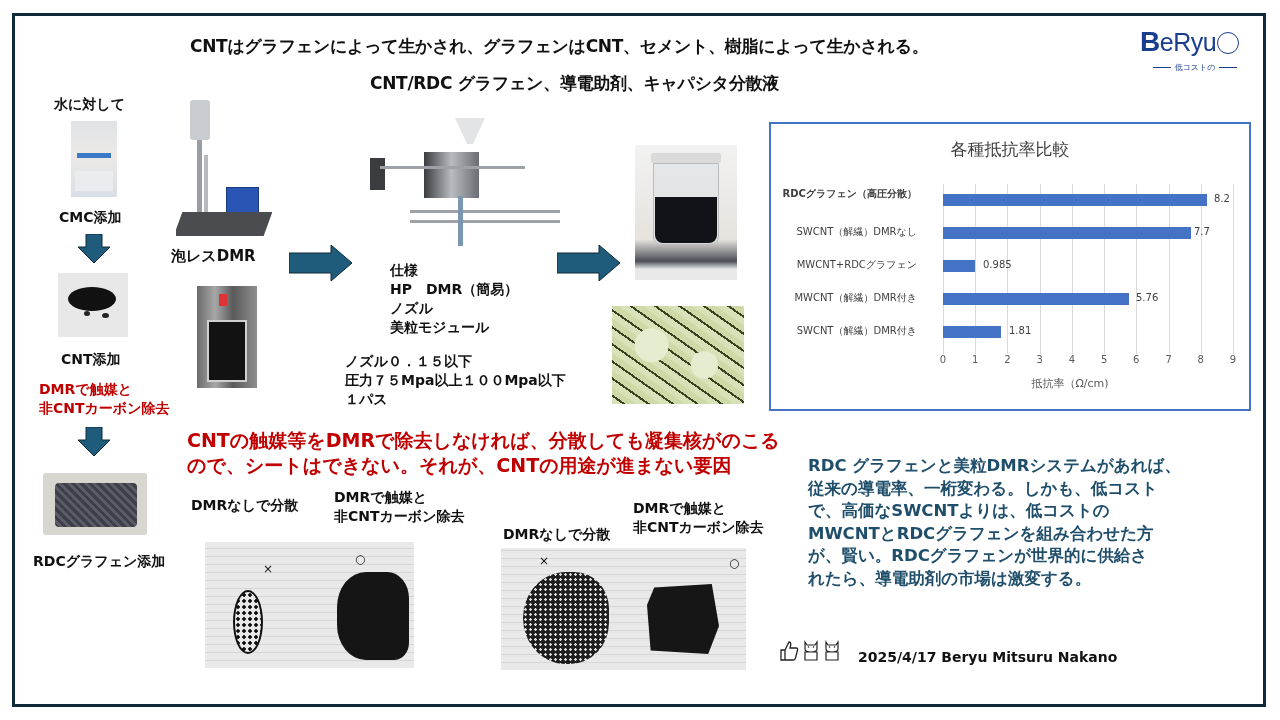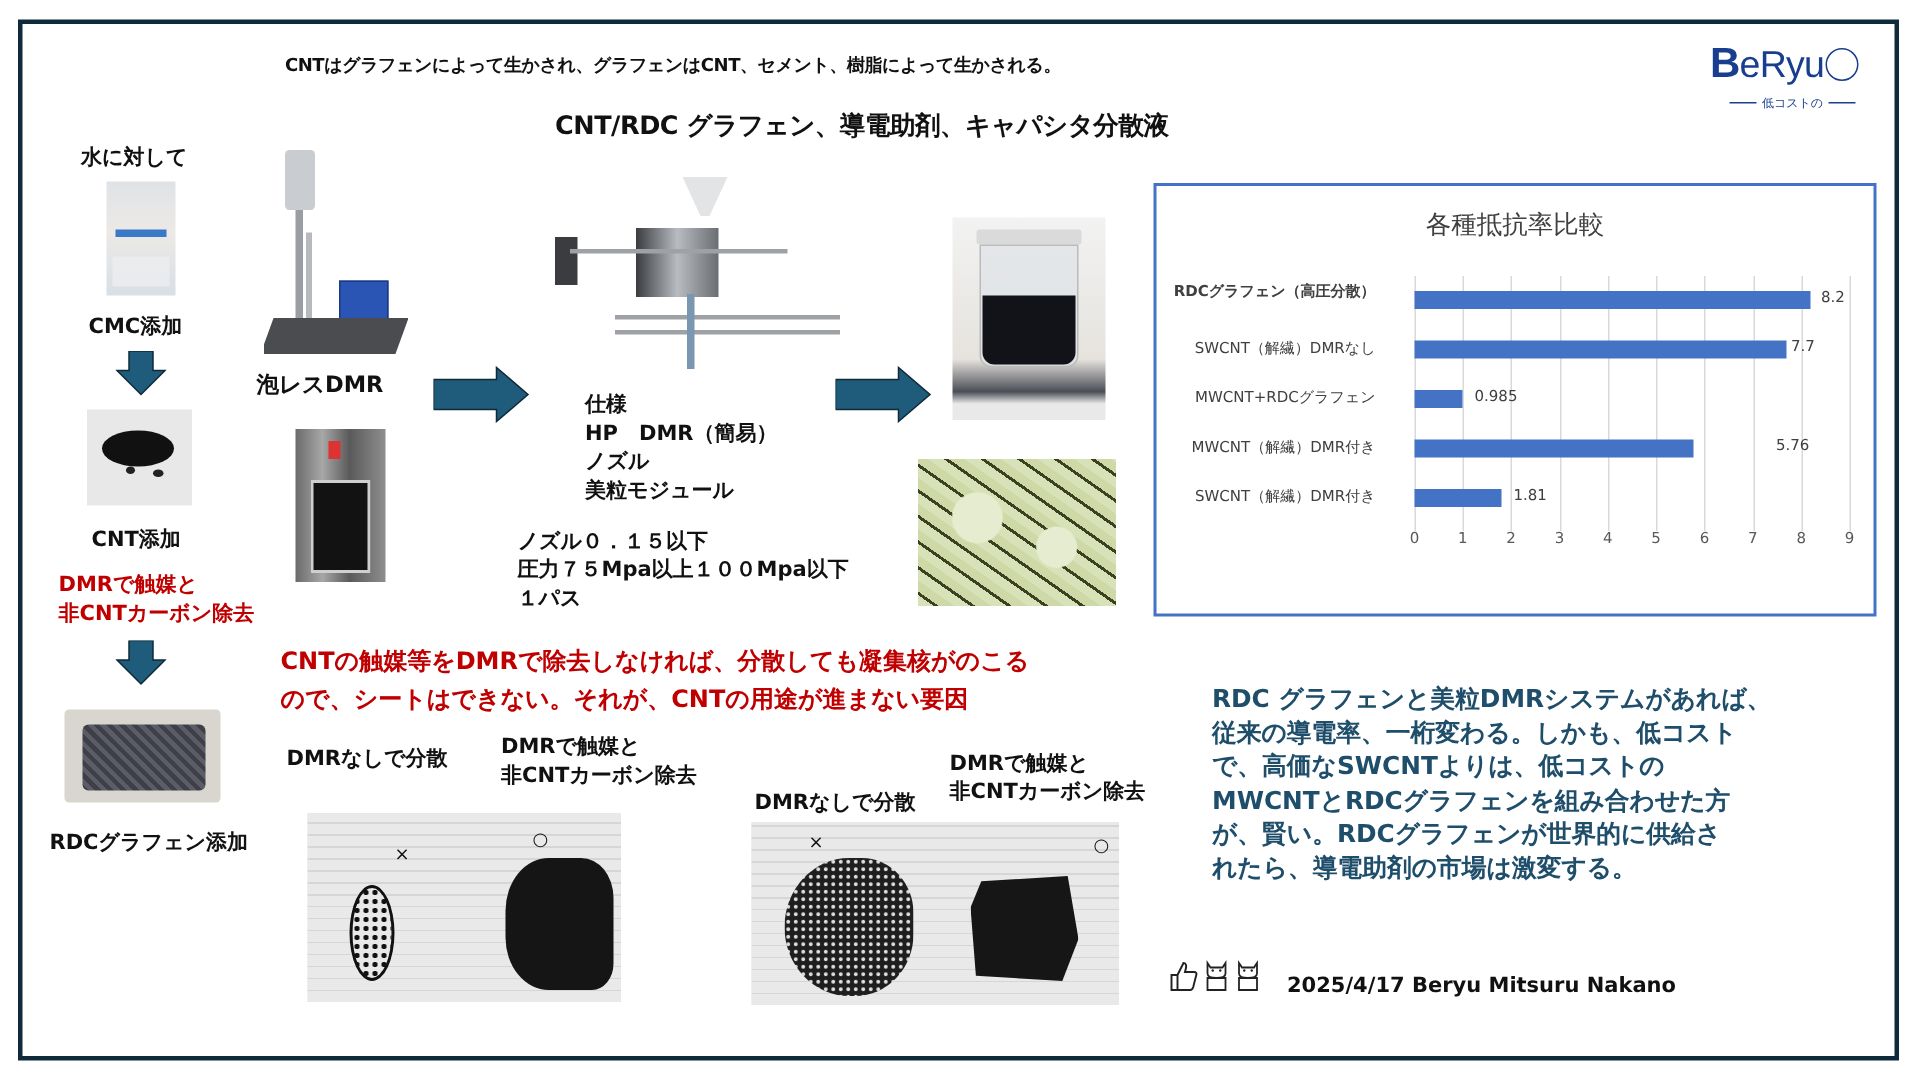--- a/index.html
+++ b/index.html
@@ -1,20 +1,20 @@
 <!DOCTYPE html>
 <html><head>
 <meta charset="utf-8">
 <style>
   * { margin:0; padding:0; box-sizing:border-box; }
   html, body { width:1280px; height:720px; background:#ffffff; overflow:hidden; }
   body { position:relative; font-family:"DejaVu Sans", "Liberation Sans", sans-serif; color:#111; }
   .frame { position:absolute; left:12px; top:13px; width:1254px; height:694px; border:3px solid #0f2a3a; background:#fff; }
   .abs { position:absolute; }
-  .title1 { left:190px; top:35px; font-size:12px; font-weight:bold; white-space:nowrap; letter-spacing:-0.3px; }
+  .title1 { left:190px; top:35px; font-size:17px; font-weight:bold; white-space:nowrap; letter-spacing:-0.3px; }
   .title2 { left:370px; top:72px; font-size:17px; font-weight:bold; white-space:nowrap; letter-spacing:-0.3px; }
   .logo { left:1140px; top:28px; width:110px; height:50px; }
   .logo-main { font-family:"Liberation Sans", sans-serif; font-size:25px; color:#1a3e8f; letter-spacing:-0.5px; line-height:28px; }
   .logo-main .b { font-size:28px; font-weight:bold; }
   .logo-circle { display:inline-block; width:22px; height:22px; border:1.5px solid #1a3e8f; border-radius:50%; vertical-align:-3px; margin-left:1px; }
   .logo-sub { font-size:8px; color:#1a3e8f; text-align:center; margin-top:6px; white-space:nowrap; }
   .logo-sub::before, .logo-sub::after { content:""; display:inline-block; width:18px; height:1px; background:#1a3e8f; vertical-align:middle; margin:0 4px; }
   .lbl { font-size:14px; font-weight:bold; white-space:nowrap; }
   .red { color:#c00000; }
   .photo { position:absolute; overflow:hidden; }
@@ -24,21 +24,21 @@
   .chart-title { position:absolute; left:0; width:100%; top:14px; text-align:center; font-size:17px; color:#404040; }
   .plot { position:absolute; left:172px; top:60px; width:290px; height:170px; }
   .gridline { position:absolute; top:0; bottom:0; width:1px; background:#d9d9d9; }
   .cat { position:absolute; right:316px; font-size:10px; color:#404040; white-space:nowrap; text-align:right; }
   .bar { position:absolute; left:0; height:12px; background:#4472c4; }
   .val { position:absolute; font-size:10px; color:#404040; white-space:nowrap; }
   .tick { position:absolute; top:230px; font-size:10px; color:#595959; width:20px; margin-left:-10px; text-align:center; }
   .xlab { position:absolute; top:252px; left:0; width:100%; text-align:center; font-size:11px; color:#595959; padding-left:120px; }
   .spec { left:390px; top:261px; font-size:14px; font-weight:bold; line-height:19px; white-space:pre; }
   .spec2 { left:345px; top:352px; font-size:14px; font-weight:bold; line-height:19px; white-space:pre; }
-  .warn { left:187px; top:428px; font-size:16px; font-weight:bold; line-height:25px; color:#c00000; white-space:pre; }
+  .warn { left:187px; top:428px; font-size:19px; font-weight:bold; line-height:25px; color:#c00000; white-space:pre; }
   .conclusion { left:808px; top:455px; font-size:16.5px; font-weight:bold; line-height:22.5px; color:#1f4e6b; white-space:pre; }
   .footer { left:858px; top:649px; font-size:14px; font-weight:bold; white-space:nowrap; }
   .icons { left:779px; top:640px; display:flex; gap:3px; }
 </style>
 </head>
 <body>
 
 <div class="frame"></div>
 
 <div class="abs title1">CNTはグラフェンによって生かされ、グラフェンはCNT、セメント、樹脂によって生かされる。</div>
@@ -133,21 +133,21 @@
     <div class="gridline" style="left:257.8px"></div>
     <div class="gridline" style="left:290px"></div>
 
     <div class="bar" style="top:10px;width:264.2px;"></div>
     <div class="val" style="top:9px;left:271px;">8.2</div>
     <div class="bar" style="top:43px;width:248.1px;"></div>
     <div class="val" style="top:42px;left:251px;">7.7</div>
     <div class="bar" style="top:76px;width:31.7px;"></div>
     <div class="val" style="top:75px;left:40px;">0.985</div>
     <div class="bar" style="top:109px;width:185.6px;"></div>
-    <div class="val" style="top:108px;left:193px;margin-left:48px;">5.76</div>
+    <div class="val" style="top:108px;left:193px;">5.76</div>
     <div class="bar" style="top:142px;width:58.3px;"></div>
     <div class="val" style="top:141px;left:66px;">1.81</div>
 
     <div class="cat" style="top:3px;font-weight:bold;">RDCグラフェン（高圧分散）</div>
     <div class="cat" style="top:41px;">SWCNT（解繊）DMRなし</div>
     <div class="cat" style="top:74px;">MWCNT+RDCグラフェン</div>
     <div class="cat" style="top:107px;">MWCNT（解繊）DMR付き</div>
     <div class="cat" style="top:140px;">SWCNT（解繊）DMR付き</div>
   </div>
   <div style="position:absolute;left:172px;top:0;width:290px;height:100%;">
@@ -155,20 +155,21 @@
     <div class="tick" style="left:32.2px">1</div>
     <div class="tick" style="left:64.4px">2</div>
     <div class="tick" style="left:96.7px">3</div>
     <div class="tick" style="left:128.9px">4</div>
     <div class="tick" style="left:161.1px">5</div>
     <div class="tick" style="left:193.3px">6</div>
     <div class="tick" style="left:225.6px">7</div>
     <div class="tick" style="left:257.8px">8</div>
     <div class="tick" style="left:290px">9</div>
   </div>
+  <div class="xlab">抵抗率（Ω/cm)</div>
 </div>
 
 <div class="abs warn">CNTの触媒等をDMRで除去しなければ、分散しても凝集核がのこる
 ので、シートはできない。それが、CNTの用途が進まない要因</div>
 
 <div class="abs lbl" style="left:191px;top:497px;">DMRなしで分散</div>
 <div class="abs lbl" style="left:334px;top:489px;">DMRで触媒と</div>
 <div class="abs lbl" style="left:334px;top:508px;">非CNTカーボン除去</div>
 <div class="photo" style="left:205px;top:542px;width:209px;height:126px;background:repeating-linear-gradient(0deg,#e9e9ea 0 7px,#d6d6d8 7px 8px),#ececec;">
   <div style="position:absolute;left:28px;top:48px;width:30px;height:64px;background:radial-gradient(circle,#111 1.5px,transparent 2px) 0 0/6px 6px,#e8e8e8;border:2px solid #111;border-radius:50%;"></div>

